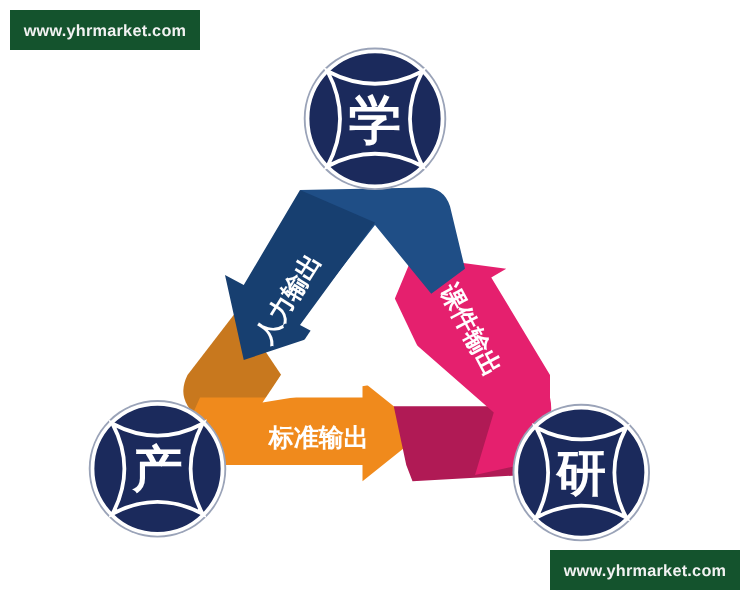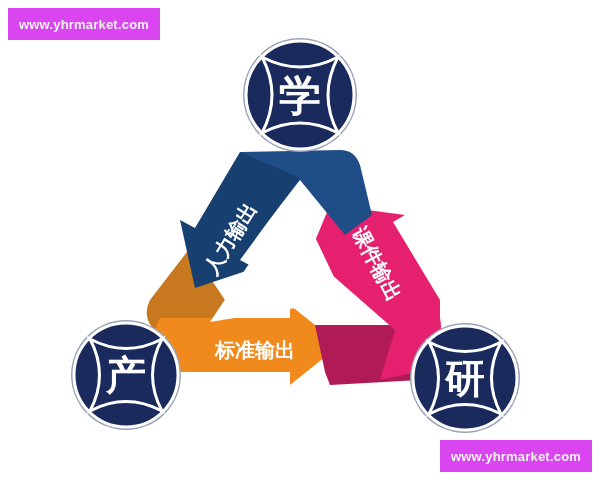--- a/index.html
+++ b/index.html
@@ -1,17 +1,17 @@
 <!DOCTYPE html>
 <html><head>
 <meta charset="utf-8">
 <style>
   html,body{margin:0;padding:0;}
   body{width:600px;height:480px;background:#ffffff;position:relative;overflow:hidden;font-family:"DejaVu Sans",sans-serif;}
-  .wm{position:absolute;background:#d946ef;color:#f2f2f2;font-family:"Liberation Sans",sans-serif;font-weight:bold;font-size:13px;display:flex;align-items:center;justify-content:center;letter-spacing:0.2px;}
+  .wm{position:absolute;background:#14532d;color:#f2f2f2;font-family:"Liberation Sans",sans-serif;font-weight:bold;font-size:13px;display:flex;align-items:center;justify-content:center;letter-spacing:0.2px;}
   #wm1{left:8px;top:8px;width:152px;height:32px;}
   #wm2{left:440px;top:440px;width:152px;height:32px;}
   svg{position:absolute;left:0;top:0;}
   .lbl{font-family:"DejaVu Serif",serif;font-weight:bold;fill:#ffffff;}
   .coin-char{font-family:"DejaVu Serif",serif;fill:#ffffff;font-weight:bold;}
 </style>
 </head>
 <body>
 
 <svg width="600" height="480" viewBox="0 0 600 480">

